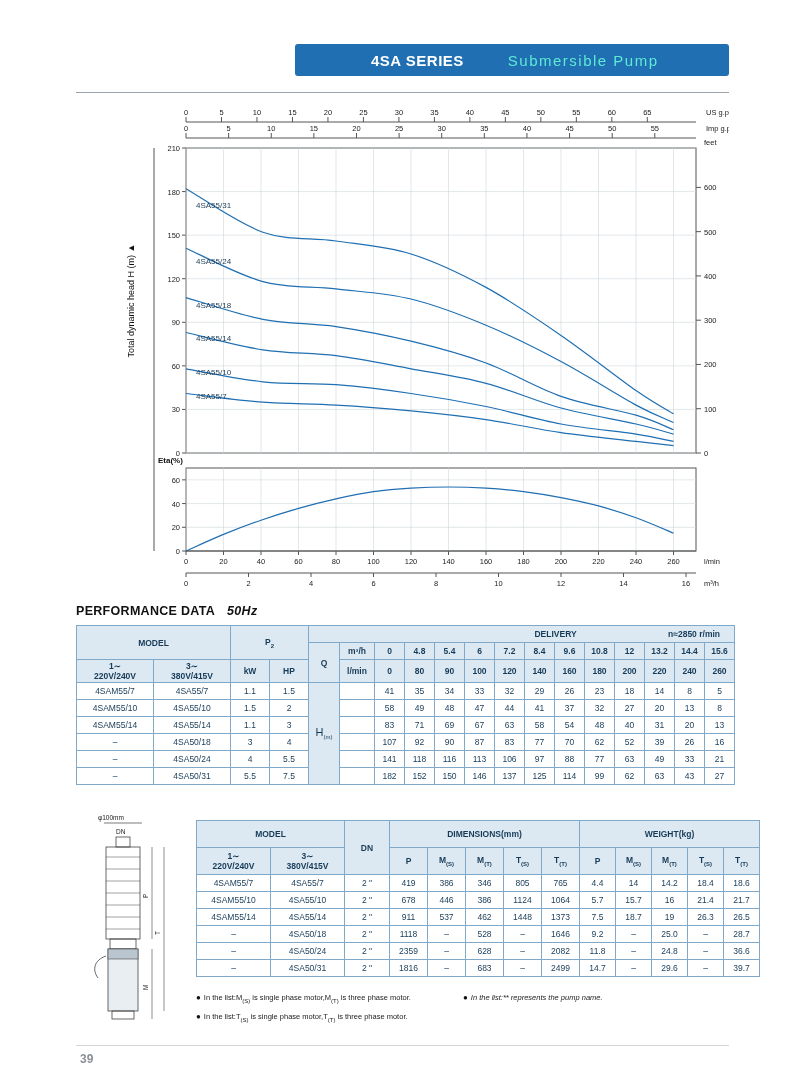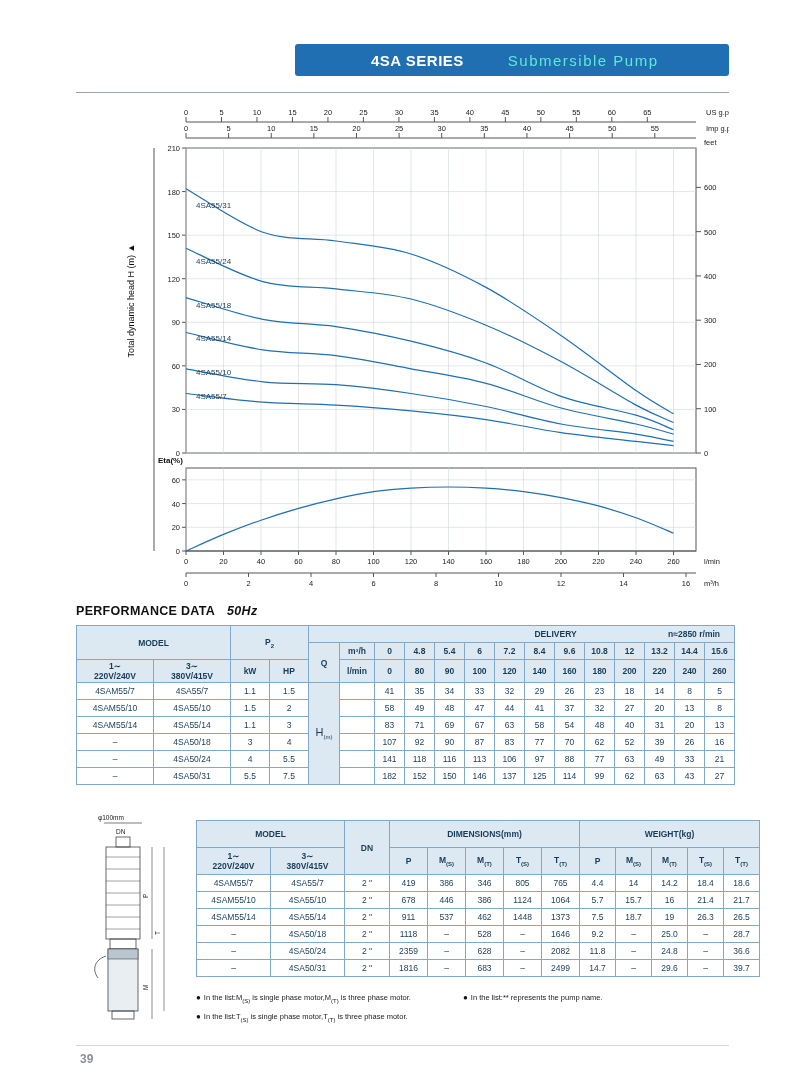--- a/index.html
+++ b/index.html
@@ -74,21 +74,21 @@
   #dim-table .dncell{width:44px;}
   #dim-table .dimcell{width:37px;}
   #dim-table .wcell{width:35px;}
 
   .notes{
     position:absolute;left:196px;top:991px;width:560px;
     font-size:7.5px;color:#222;line-height:13px;
   }
   .notes .dot{color:#111;font-size:8px;margin-right:3px;}
   .notes .row2{margin-top:2px;}
-  .notes .inline2{margin-left:50px;}
+  .notes .inline2{margin-left:50px;font-style:italic;}
   sub{font-size:6px;}
 
   
   .pump{position:absolute;left:76px;top:810px;width:110px;height:240px;}
 
   
   .page-num{
     position:absolute;left:80px;top:1052px;
     font-size:12px;color:#8a9097;font-weight:bold;
   }

